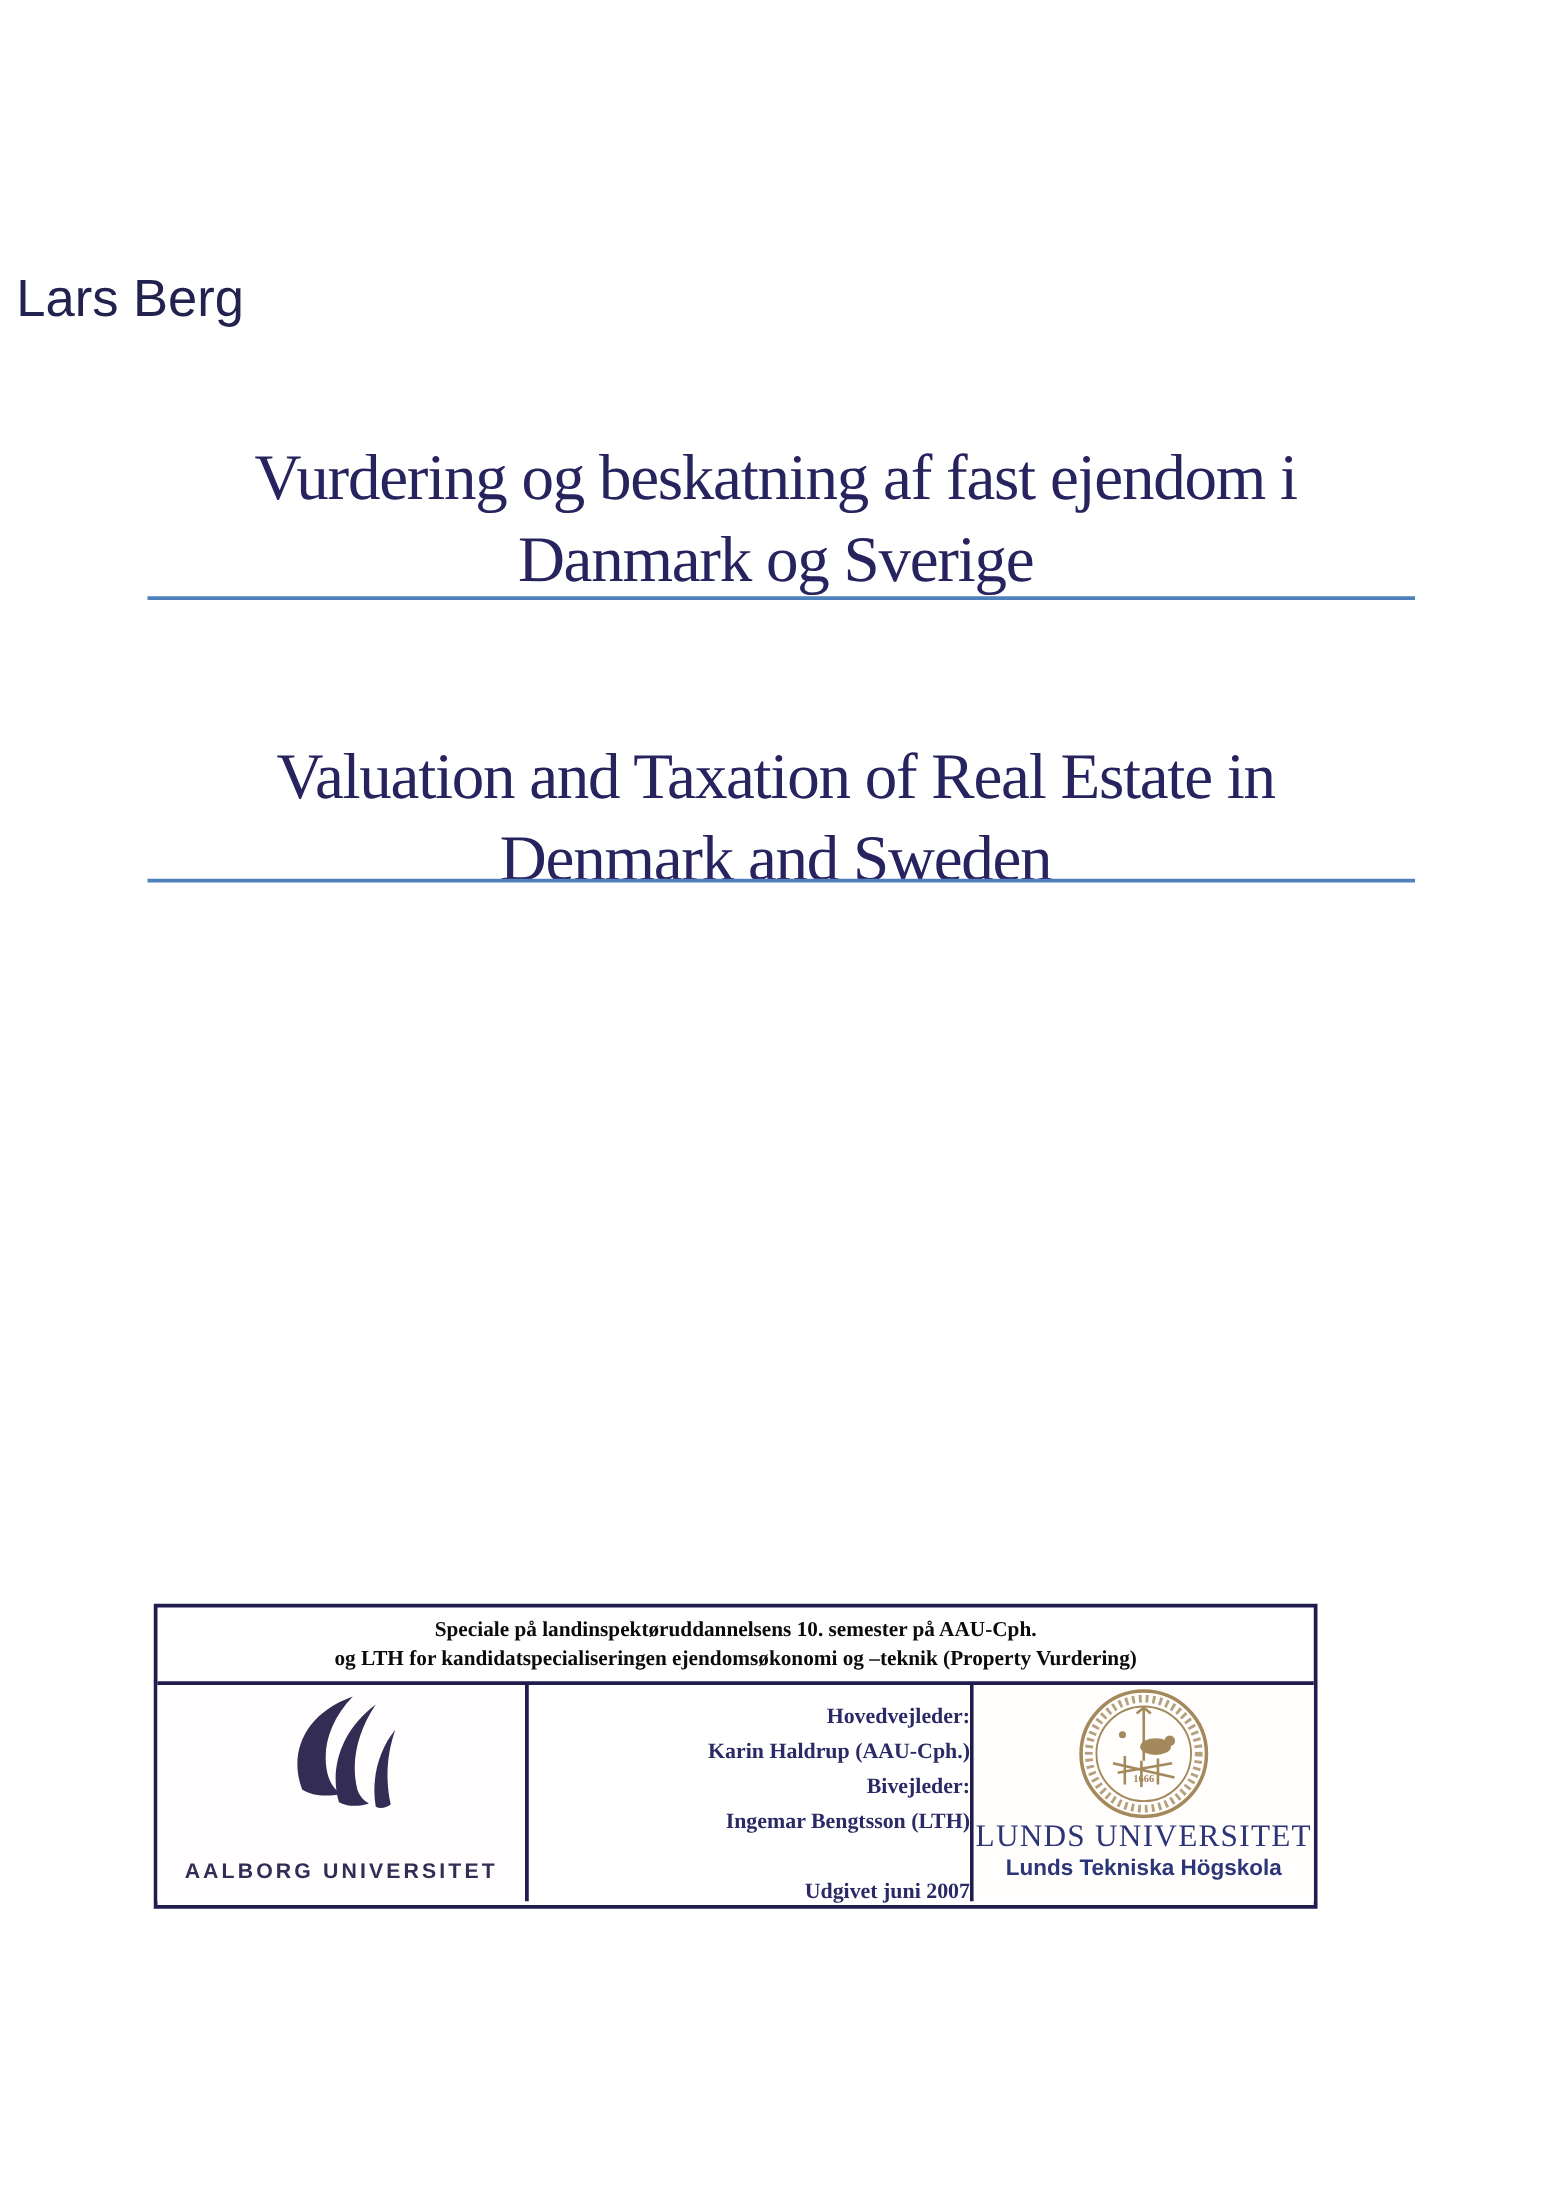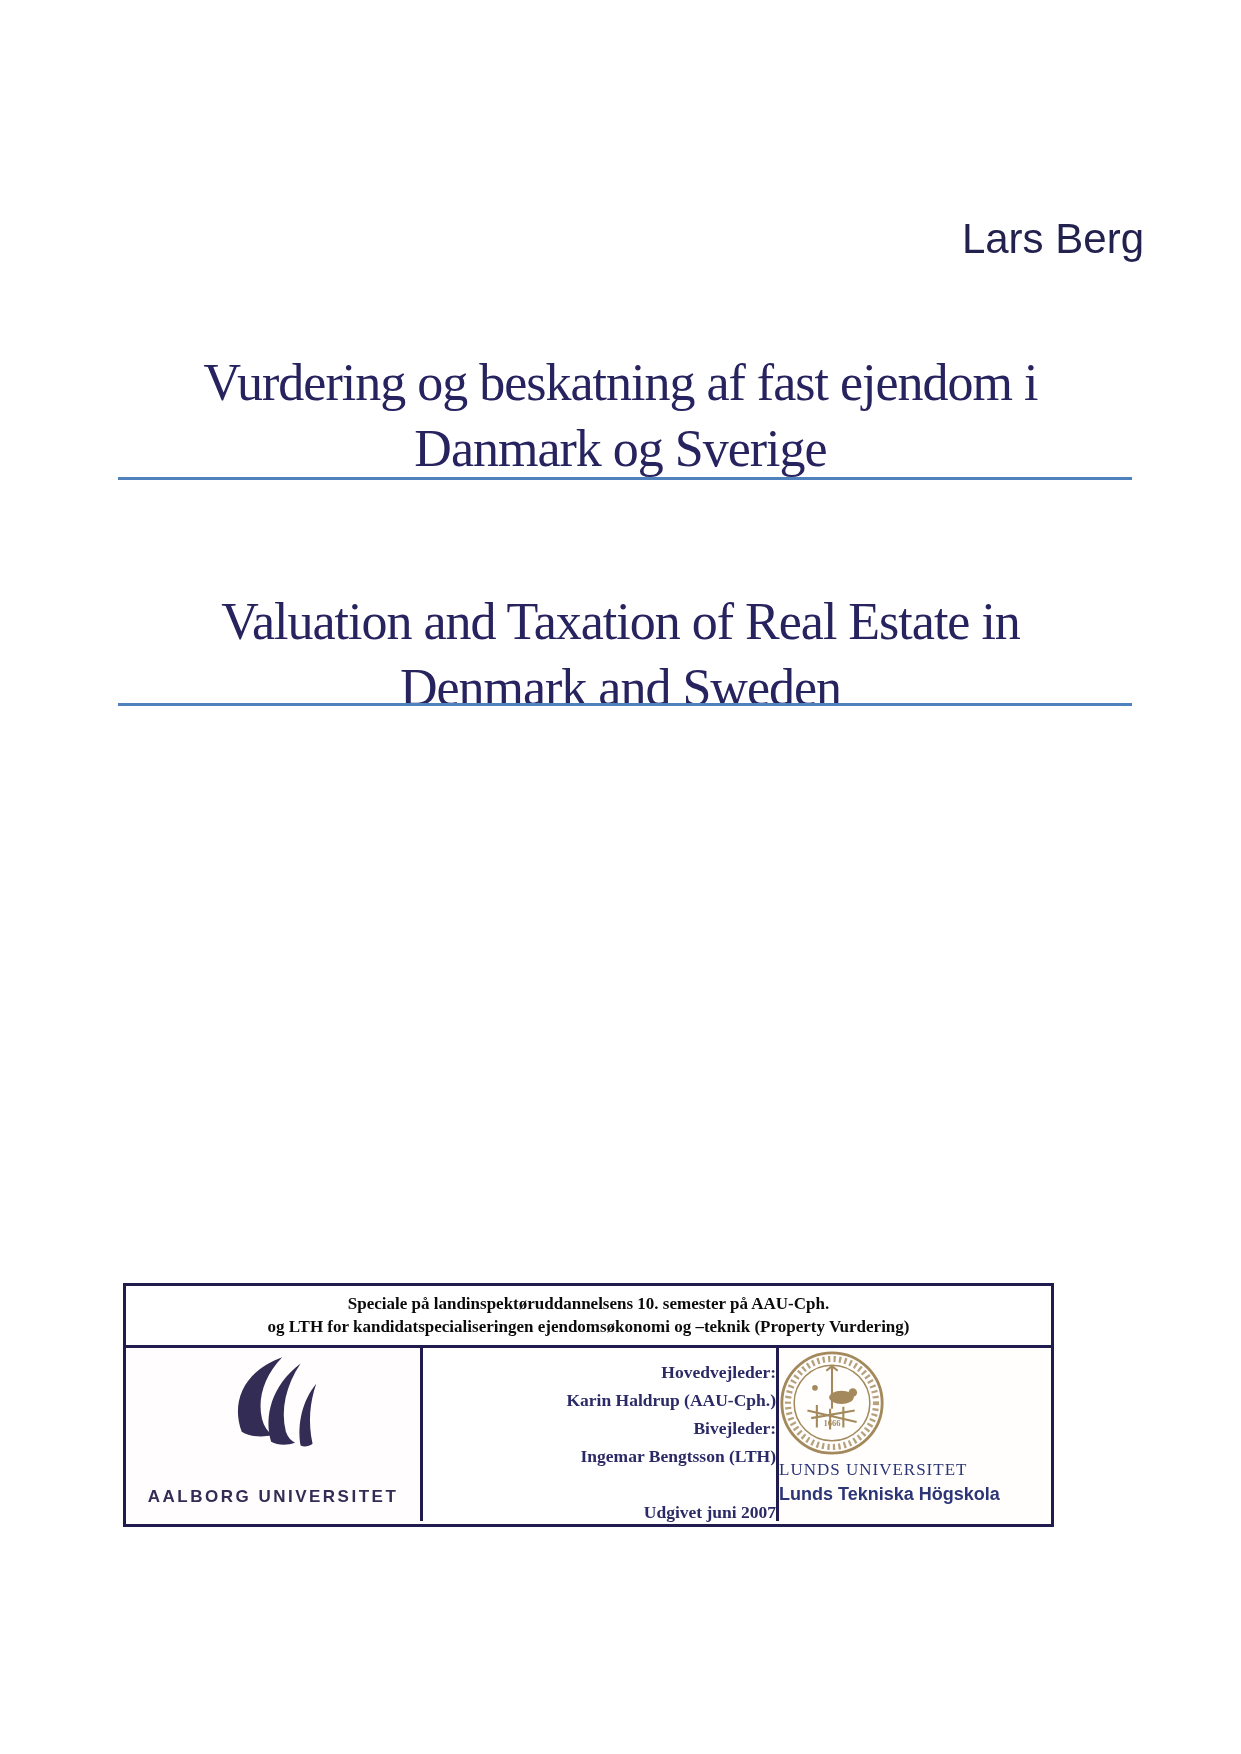--- a/index.html
+++ b/index.html
@@ -4,22 +4,22 @@
 <style>
   html,body{margin:0;padding:0;background:#ffffff;}
   .page{
     position:relative;
     width:1241px;height:1754px;
     background:#ffffff;
     font-family:"Liberation Serif",serif;
     overflow:hidden;
   }
   .author{
-    position:absolute;left:0;top:215px;width:1144px;
-    text-align:right;
+    position:absolute;left:13px;top:215px;width:1144px;
+    text-align:left;
     font-family:"Liberation Sans",sans-serif;
     font-size:42px;line-height:48px;
     color:#23224f;
   }
   .title{
     position:absolute;left:114px;width:1013px;
     text-align:center;
     font-family:"Liberation Serif",serif;
     font-size:52px;line-height:66px;
     letter-spacing:-1px;
@@ -78,28 +78,28 @@
     text-align:right;
     padding-top:10px;
     font-weight:bold;
     font-size:17.5px;line-height:28px;
     color:#2b2a66;
     font-family:"Liberation Serif",serif;
   }
   .cell-center .published{margin-top:28px;}
   .cell-lund{
     width:272px;
-    display:flex;flex-direction:column;align-items:flex-start;
+    display:flex;flex-direction:column;align-items:center;
     background:#fffefd;
   }
   .lund-seal{margin-top:2px;}
   .lund-name{
     margin-top:2px;
     font-family:"Liberation Serif",serif;
-    font-size:17px;line-height:24px;
+    font-size:25px;line-height:24px;
     letter-spacing:1px;
     color:#2c3576;
     white-space:nowrap;
   }
   .lund-sub{
     margin-top:2px;
     font-family:"Liberation Sans",sans-serif;
     font-weight:bold;
     font-size:18px;
     color:#2c3576;

